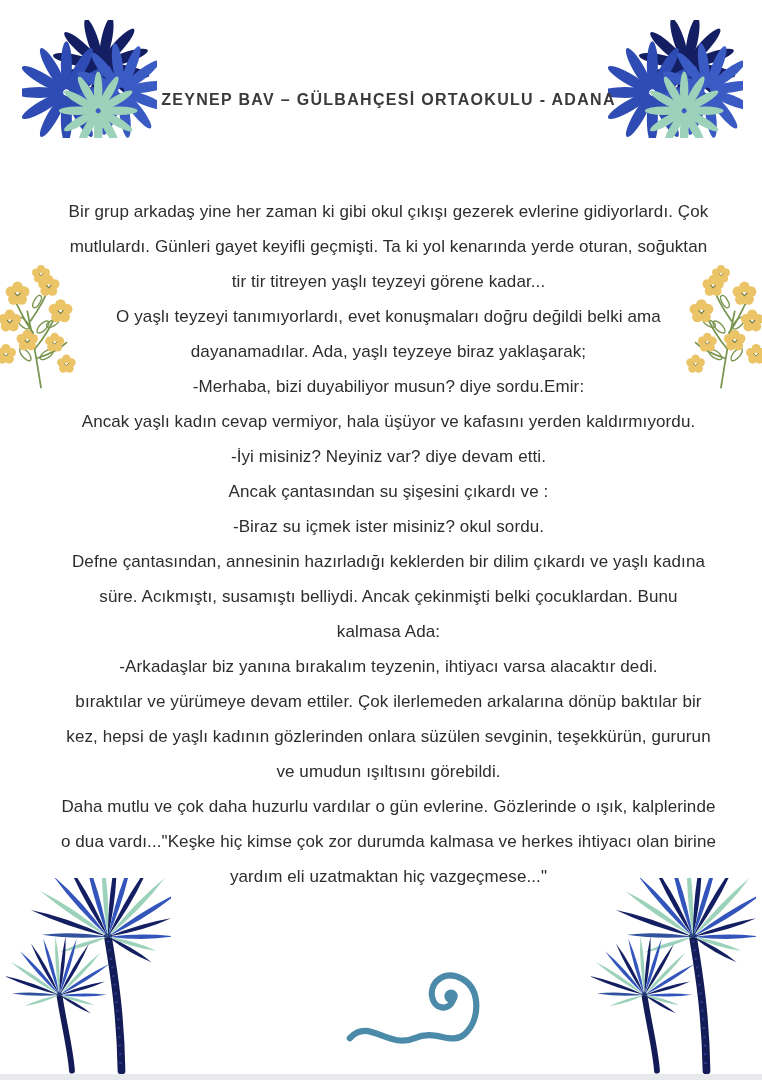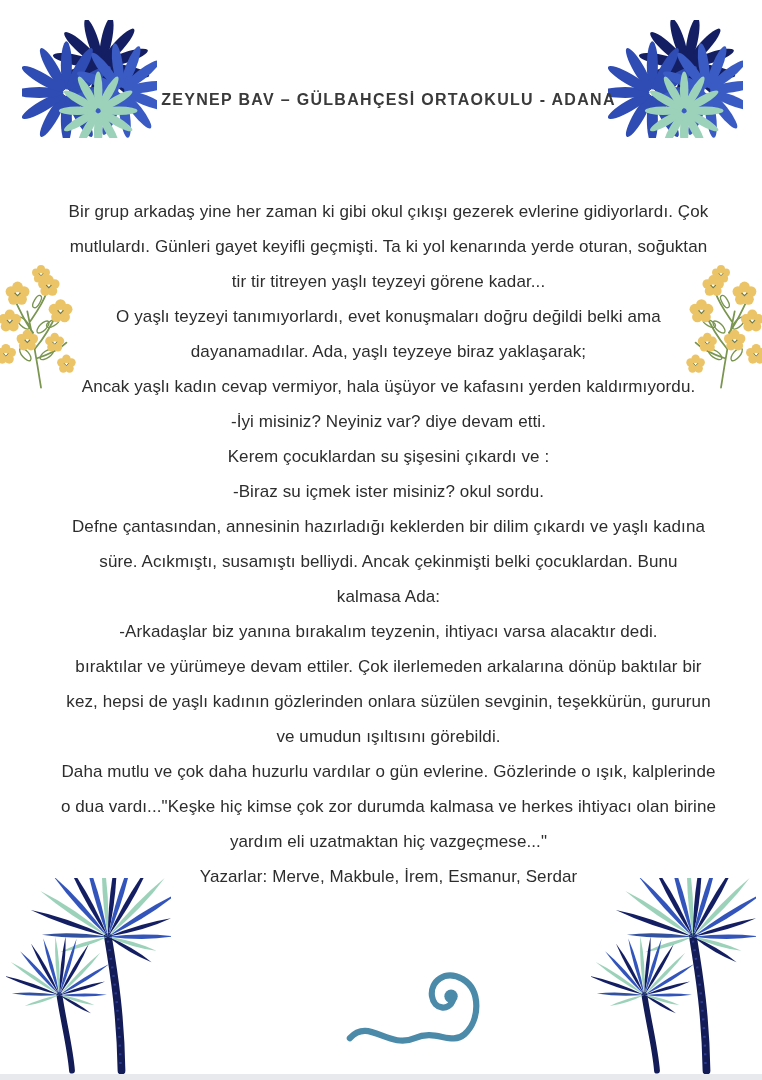--- a/index.html
+++ b/index.html
@@ -146,36 +146,36 @@
 
   <div class="title">ZEYNEP BAV – GÜLBAHÇESİ ORTAOKULU - ADANA</div>
 
   <div class="story">
     <div>
         <div>Bir grup arkadaş yine her zaman ki gibi okul çıkışı gezerek evlerine gidiyorlardı. Çok</div>
         <div>mutlulardı. Günleri gayet keyifli geçmişti. Ta ki yol kenarında yerde oturan, soğuktan</div>
         <div>tir tir titreyen yaşlı teyzeyi görene kadar...</div>
         <div>O yaşlı teyzeyi tanımıyorlardı, evet konuşmaları doğru değildi belki ama</div>
         <div>dayanamadılar. Ada, yaşlı teyzeye biraz yaklaşarak;</div>
+        <div>-Merhaba, bizi duyabiliyor musun? diye sordu.Emir:</div>
         <div>Ancak yaşlı kadın cevap vermiyor, hala üşüyor ve kafasını yerden kaldırmıyordu.</div>
         <div>-İyi misiniz? Neyiniz var? diye devam etti.</div>
-        <div>Kerem çocuklardan su şişesini çıkardı ve :</div>
+        <div>Ancak çantasından su şişesini çıkardı ve :</div>
         <div>-Biraz su içmek ister misiniz? okul sordu.</div>
         <div>Defne çantasından, annesinin hazırladığı keklerden bir dilim çıkardı ve yaşlı kadına</div>
         <div>süre. Acıkmıştı, susamıştı belliydi. Ancak çekinmişti belki çocuklardan. Bunu</div>
         <div>kalmasa Ada:</div>
         <div>-Arkadaşlar biz yanına bırakalım teyzenin, ihtiyacı varsa alacaktır dedi.</div>
         <div>bıraktılar ve yürümeye devam ettiler. Çok ilerlemeden arkalarına dönüp baktılar bir</div>
         <div>kez, hepsi de yaşlı kadının gözlerinden onlara süzülen sevginin, teşekkürün, gururun</div>
         <div>ve umudun ışıltısını görebildi.</div>
         <div>Daha mutlu ve çok daha huzurlu vardılar o gün evlerine. Gözlerinde o ışık, kalplerinde</div>
         <div>o dua vardı..."Keşke hiç kimse çok zor durumda kalmasa ve herkes ihtiyacı olan birine</div>
         <div>yardım eli uzatmaktan hiç vazgeçmese..."</div>
       </div>
-    <div class="authors">Yazarlar: Merve, Makbule, İrem, Esmanur, Serdar</div>
   </div>
 
   <div class="deco" style="left:-2px;top:263px;width:86px;height:128px;">
     <svg viewBox="0 0 88 128">
         <use href="#sprig"></use>
       </svg>
   </div>
   <div class="deco mirror" style="left:678px;top:263px;width:86px;height:128px;">
     <svg viewBox="0 0 88 128">
         <use href="#sprig"></use>

